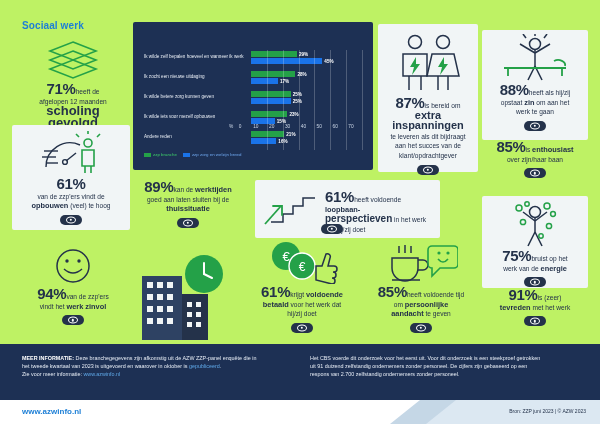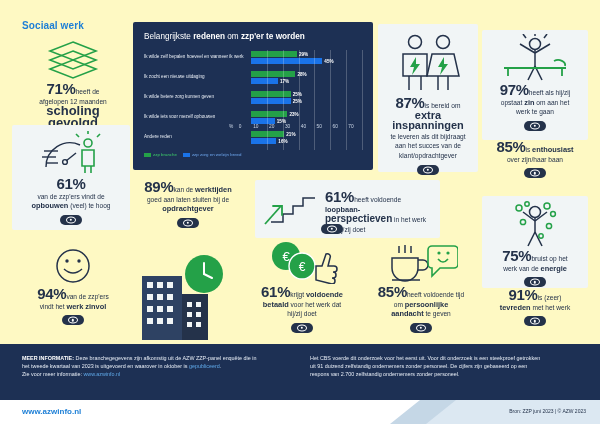--- a/index.html
+++ b/index.html
@@ -4,21 +4,21 @@
 <style>
   * { box-sizing: border-box; margin: 0; padding: 0; }
   body {
     width: 600px; height: 424px;
     font-family: "Liberation Sans", sans-serif;
     background: #ffffff;
     color: #24324a;
     overflow: hidden;
     position: relative;
   }
-  .page { position: relative; width: 600px; height: 420px; background:#fef9c3; }
+  .page { position: relative; width: 600px; height: 420px; background:#bef264; }
 
   
   .hdr-title {
     position: absolute; left: 22px; top: 20px;
     font-size: 10px; font-weight: bold; color: #1d7fd6; letter-spacing: .1px;
   }
 
   
   .stat { position: absolute; text-align: center; }
   .stat.shaded { background: #f1f5f6; border-radius: 2px; }
@@ -85,23 +85,20 @@
   .src { position: absolute; right: 14px; top: 8px; font-size: 5px; color:#24324a; }
 </style>
 </head>
 <body>
 
 <div class="page">
 
   <div class="hdr-title">Sociaal werk</div>
 
   <div class="chart">
-    <div class="chart-title">
-      <span>Belangrijkste </span><span class="b">redenen</span><span> om </span><span class="b">zzp'er te worden</span>
-    </div>
 
     <div class="plot">
       <div id="cats">
           <div class="cat" style="top: 4px;">Ik wilde zelf bepalen hoeveel en wanneer ik werk</div>
           <div class="cat" style="top: 24px;">Ik zocht een nieuwe uitdaging</div>
           <div class="cat" style="top: 44px;">Ik wilde betere zorg kunnen geven</div>
           <div class="cat" style="top: 64px;">Ik wilde iets voor mezelf opbouwen</div>
           <div class="cat" style="top: 84px;">Andere reden</div>
         </div>
       <div class="bars" id="bars">
@@ -209,21 +206,21 @@
       <span class="big">94%</span><span>van de zzp'ers</span><br>
       <span>vindt het </span><span class="b" style="font-size:7.4px">werk zinvol</span>
     </div>
     <span class="eye"></span>
   </div>
 
   <div class="stat" style="left:128px; top:182px; width:120px;">
     <div class="txt">
       <span class="big">89%</span><span>kan de </span><span class="b" style="font-size:7.4px">werktijden</span><br>
       <span>goed aan laten sluiten bij de</span><br>
-      <span class="b" style="font-size:7.4px">opdrachtgever</span>
+      <span class="b" style="font-size:7.4px">thuissituatie</span>
     </div>
     <span class="eye"></span>
   </div>
 
   <div class="stat shaded" style="left:255px; top:180px; width:185px; height:58px; text-align:left;">
     <svg style="position:absolute; left:6px; top:8px;" width="58" height="40" viewBox="0 0 58 40">
       <g fill="none" stroke="#24324a" stroke-width="1.5">
         <path d="M10 34 h12 v-8 h10 v-8 h10 v-8 h12"></path>
       </g>
       <g fill="none" stroke="#24a148" stroke-width="1.8">
@@ -352,21 +349,21 @@
         <line x1="50" y1="4" x2="53" y2="0"></line>
       </g>
       <g fill="none" stroke="#24a148" stroke-width="1.8">
         <line x1="10" y1="34" x2="72" y2="34"></line>
         <path d="M60 27 a7 5 0 0 1 11 5"></path>
         <line x1="14" y1="34" x2="14" y2="42"></line>
         <line x1="68" y1="34" x2="68" y2="42"></line>
       </g>
     </svg>
     <div class="txt" style="margin-top:3px;">
-      <span class="big">97%</span><span>heeft als hij/zij</span><br>
+      <span class="big">88%</span><span>heeft als hij/zij</span><br>
       <span>opstaat </span><span class="b" style="font-size:7.4px">zin</span><span> om aan het</span><br>
       <span>werk te gaan</span>
     </div>
     <span class="eye"></span>
   </div>
 
   <div class="stat" style="left:482px; top:142px; width:106px;">
     <div class="txt">
       <span class="big">85%</span><span>is </span><span class="b" style="font-size:7.4px">enthousiast</span><br>
       <span>over zijn/haar baan</span>

